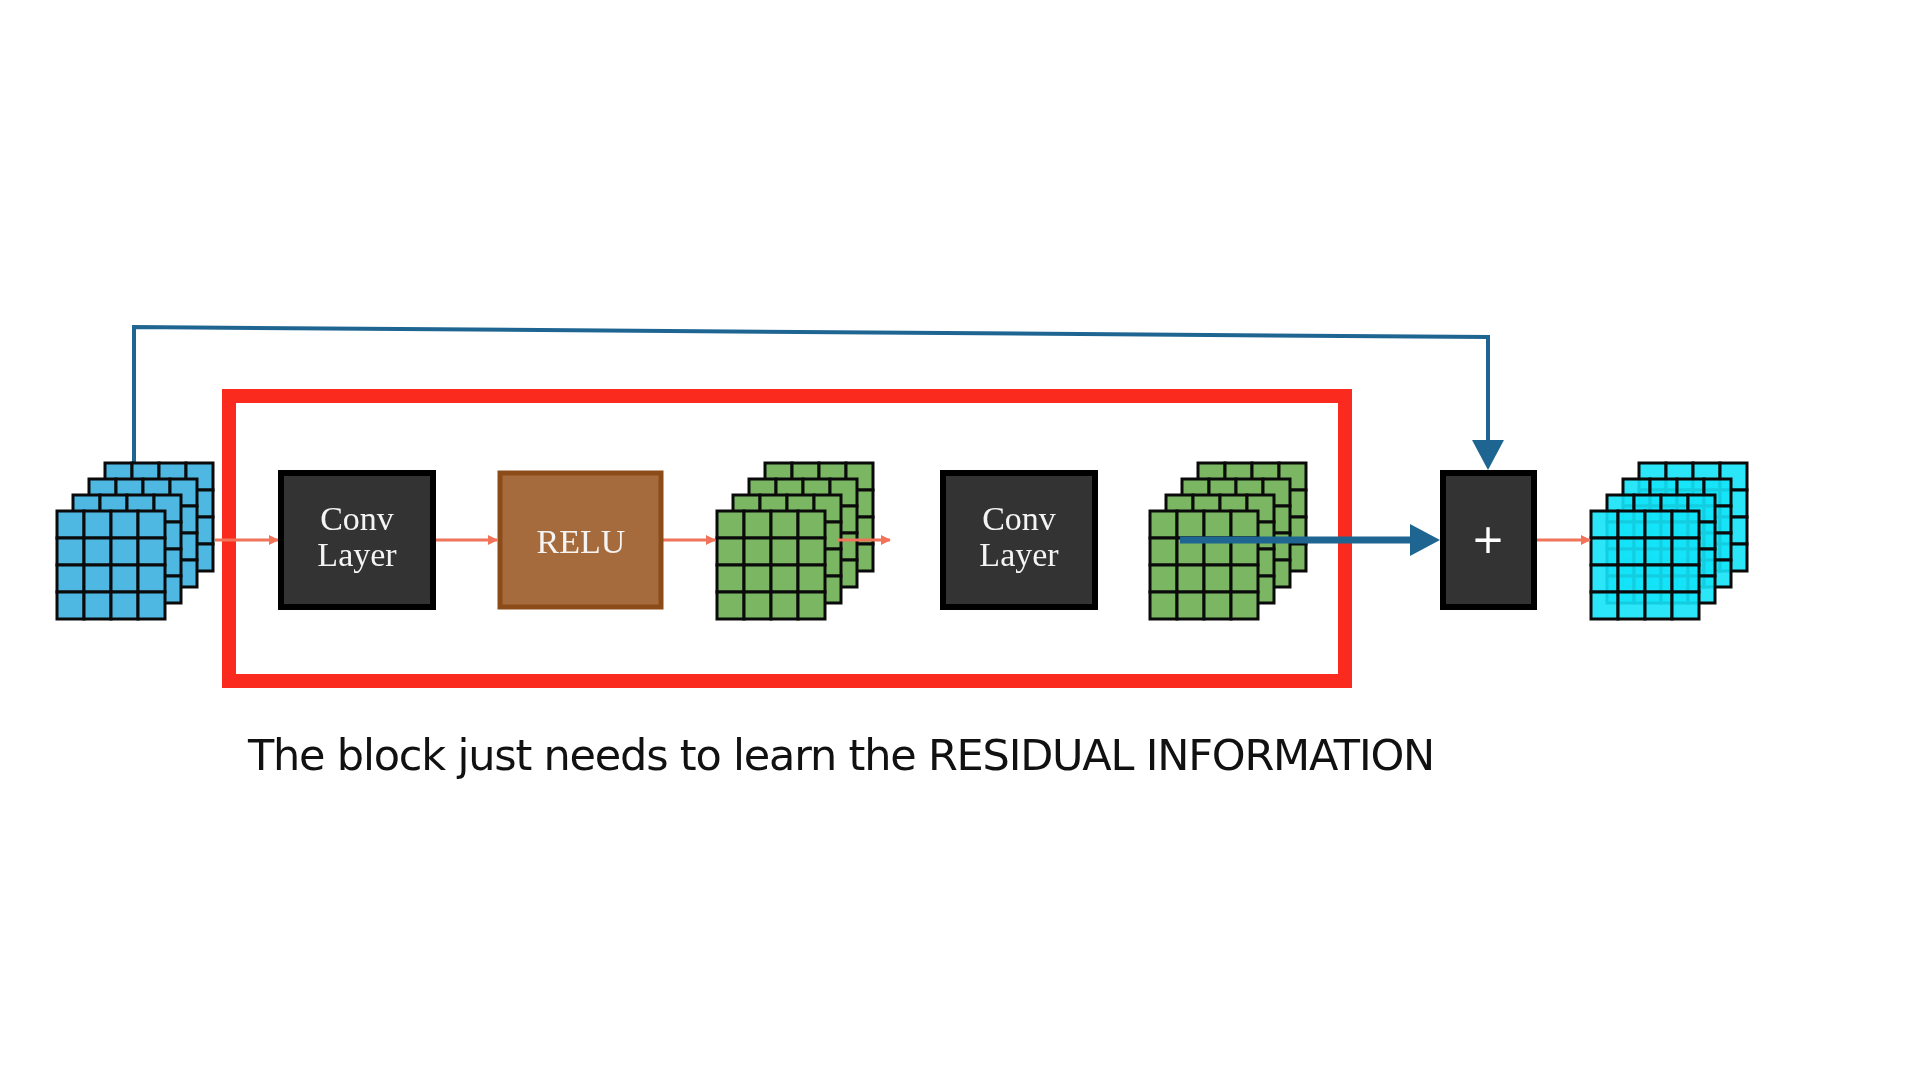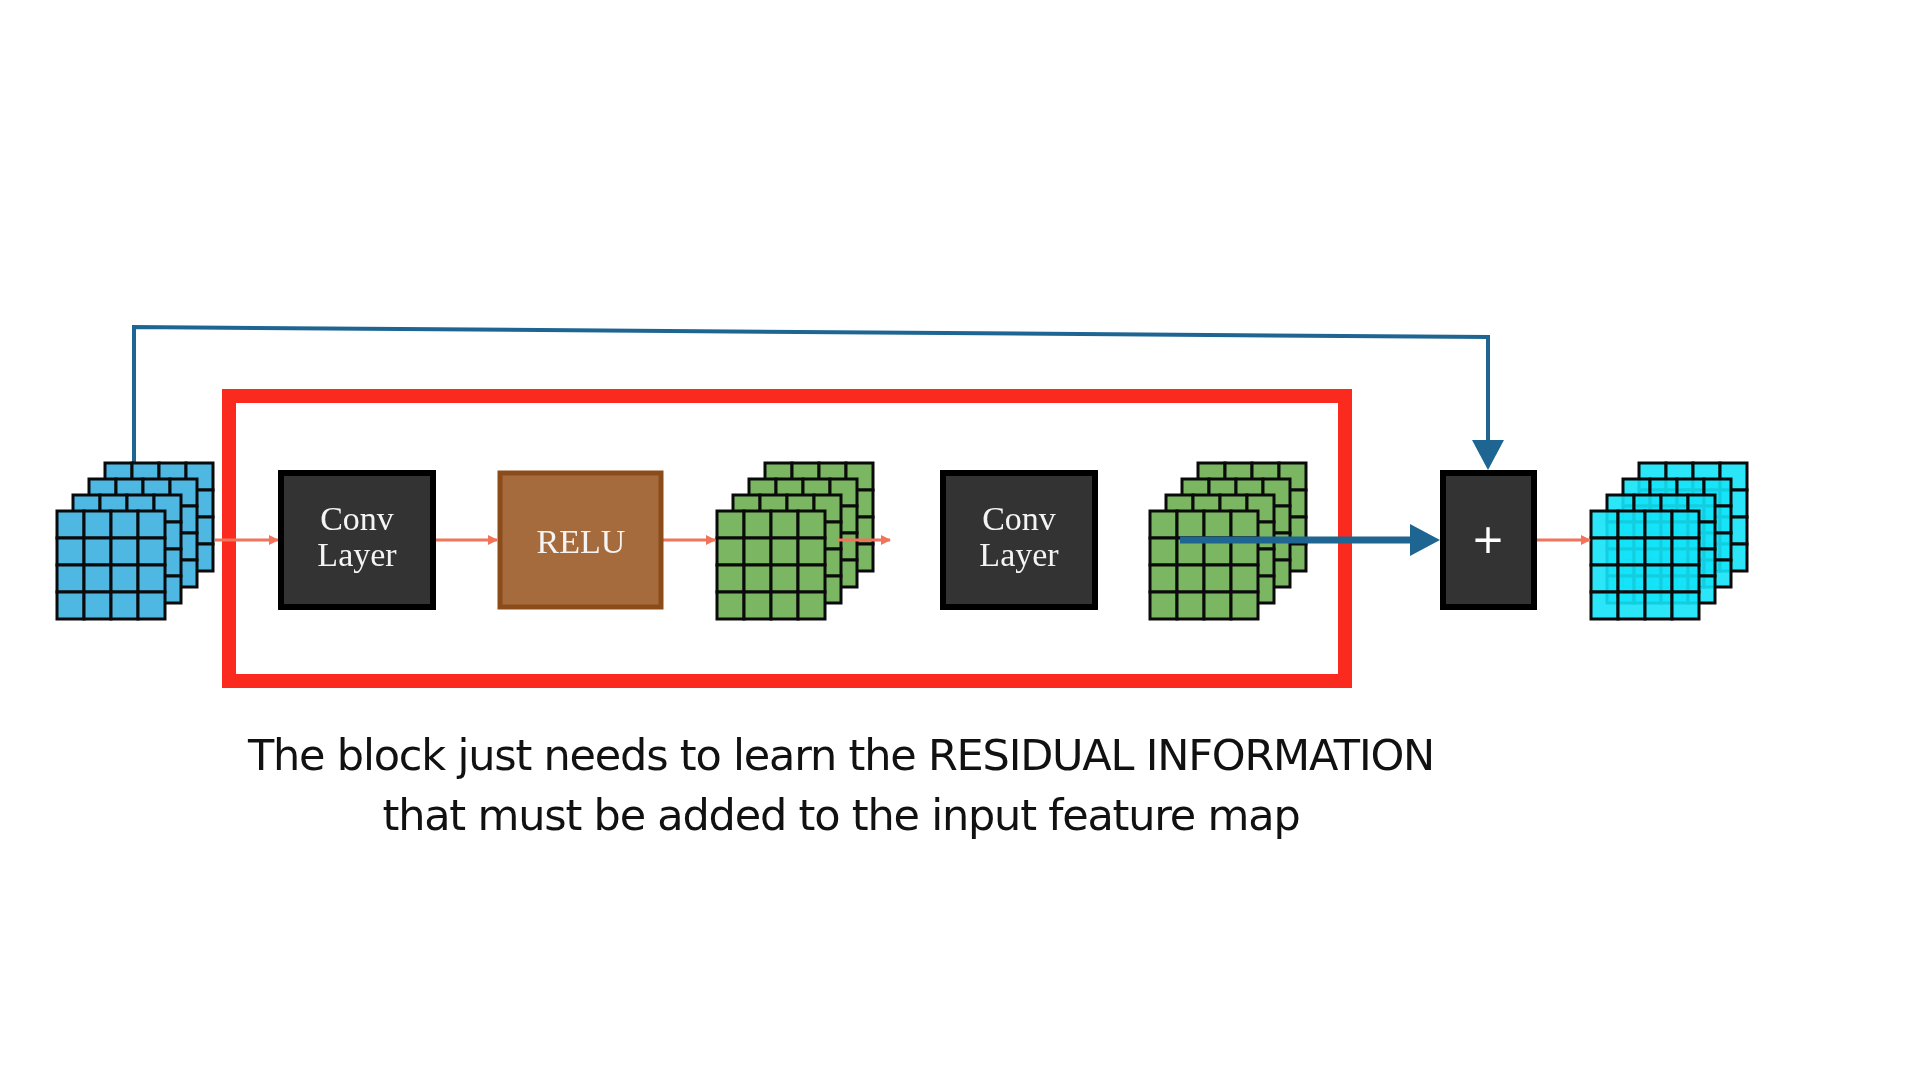--- a/index.html
+++ b/index.html
@@ -356,14 +356,13 @@
   </g>
 
   <g>
     <rect x="1443" y="473" width="91" height="134" fill="#333333" stroke="#000000" stroke-width="6"></rect>
     <text x="1488" y="553" text-anchor="middle" font-size="40" fill="#ffffff" font-family="DejaVu Sans, sans-serif">+</text>
   </g>
 </svg>
 
 <div class="caption">
   <div>The block just needs to learn the RESIDUAL INFORMATION</div>
-  <div>that must be added to the input feature map</div>
 </div>
 
 </body></html>

